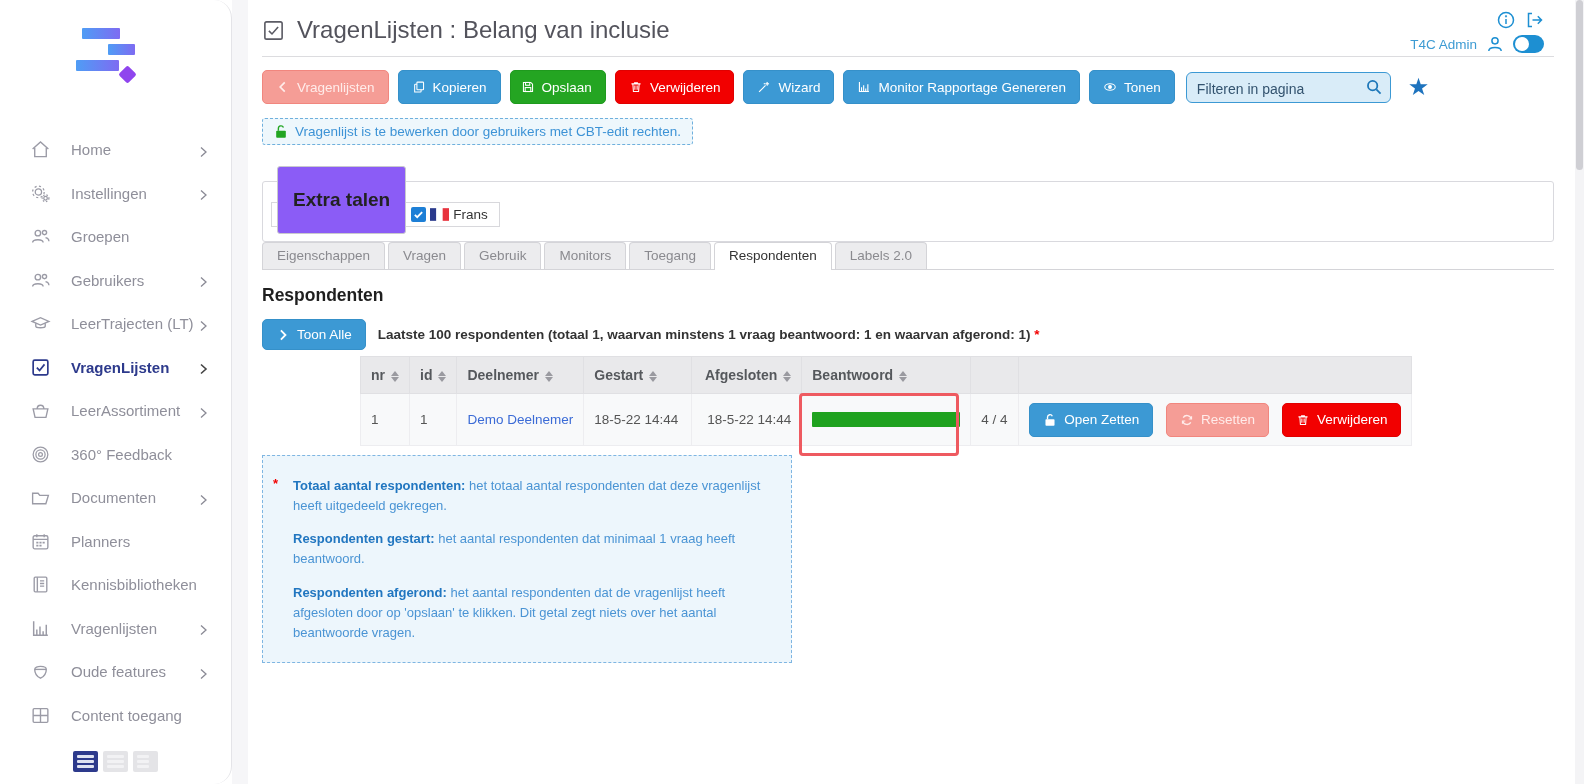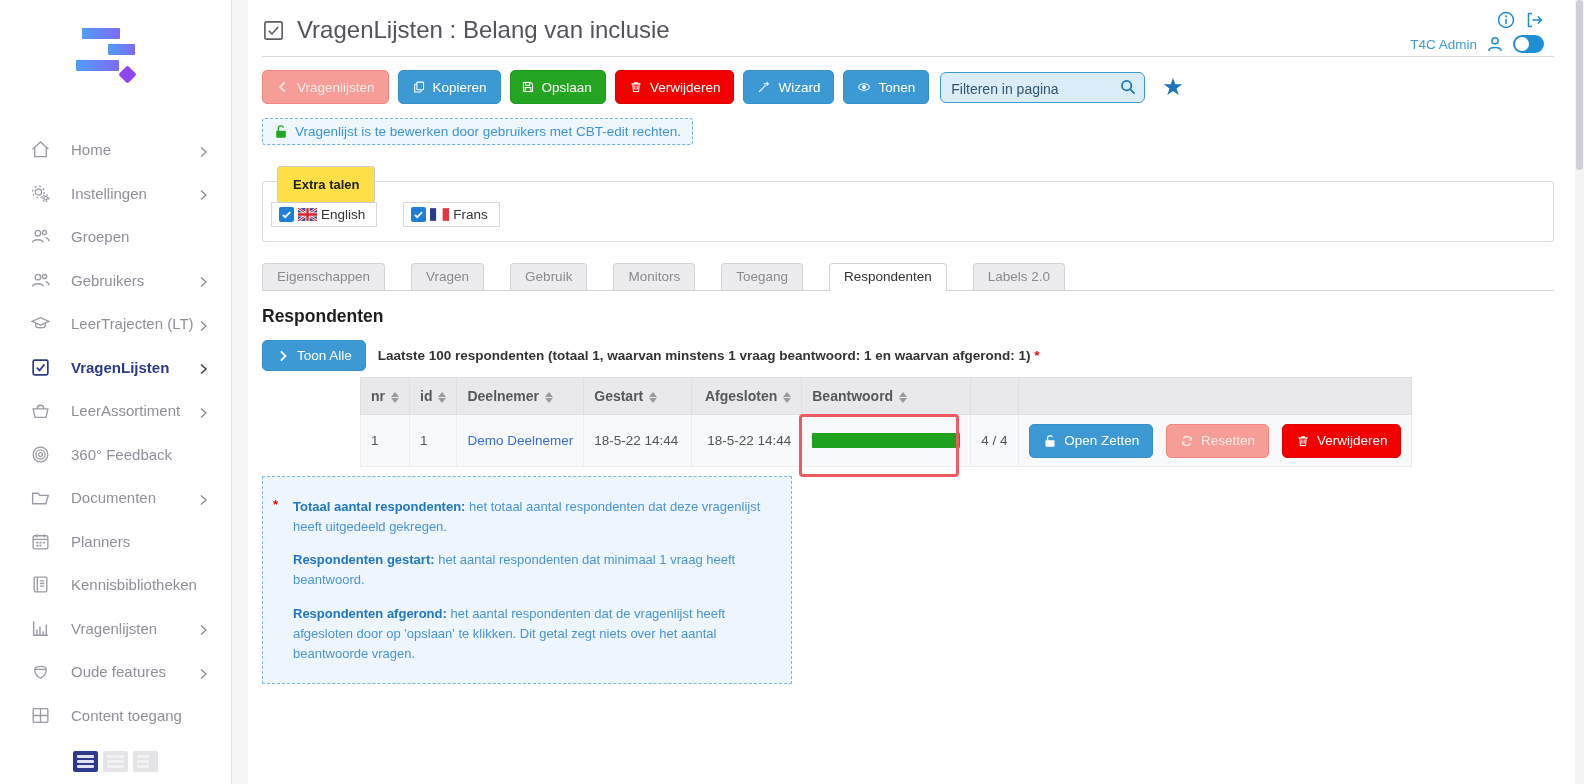--- a/index.html
+++ b/index.html
@@ -2,21 +2,21 @@
 <html><head>
 <meta charset="utf-8">
 <style>
   * { margin:0; padding:0; box-sizing:border-box; }
   html,body { width:1584px; height:784px; overflow:hidden; background:#fff;
     font-family:"Liberation Sans", sans-serif; color:#555; }
   .app { display:flex; width:100%; height:100%; position:relative; }
 
   
   .sidebar { width:232px; min-width:232px; height:100%; background:#fff;
-    border-right:1px solid #e4e4e8; padding-top:20px; position:relative; }
+    border-right:1px solid #e4e4e8; padding-top:20px; position:relative;border-radius:18px; }
   .gutter { width:16px; min-width:16px; height:100%; background:#f6f6f8; }
   .logo { position:relative; width:100%; height:70px; margin-bottom:38px; }
   .logo .bar { position:absolute; height:11px; border-radius:1px;
     background:linear-gradient(90deg,#4f9df5,#7e6bf2); }
   .logo .b1 { left:82px; top:8px;  width:38px; }
   .logo .b2 { left:108px; top:24px; width:27px; }
   .logo .b3 { left:76px; top:40px; width:43px; }
   .logo .diamond { position:absolute; left:121px; top:48px; width:13px; height:13px;
     background:#8f45ee; transform:rotate(45deg); border-radius:2px; }
   .nav-item { display:flex; align-items:center; height:43.5px; padding:0 22px 0 30px;
@@ -67,33 +67,33 @@
   .filter-search { position:absolute; right:8px; top:6px; width:18px; height:18px; color:#1d77b9; cursor:pointer; }
   .fav-star { font-size:24px; color:#1e73be; margin-left:8px; cursor:pointer; line-height:1; }
 
   .alert-cbt { display:inline-flex; align-items:center; gap:7px; margin-top:14px;
     border:1px dashed #6fb0dd; background:#eef7fc; border-radius:3px;
     padding:5px 11px; color:#3d93d6; font-size:13.5px; }
   .alert-cbt svg { width:14px; height:15px; color:#22a522; }
 
   .fieldset { position:relative; border:1px solid #d9d9de; border-radius:3px;
     margin-top:36px; padding:20px 14px 14px 8px; }
-  .legend { position:absolute; top:-16px; left:14px; background:#fde047;
-    border:1px solid #c9c9ce; border-radius:3px; padding:10px 15px;
-    font-weight:bold; font-size:13px; color:#222; }
+  .legend { position:absolute; top:-16px; left:14px; background:#8b5cf6;
+    border:1px solid #c9c9ce; border-radius:3px; padding:22px 15px;
+    font-weight:bold; font-size:19px; color:#222; }
   .lang-row { display:flex; gap:26px; }
   .lang-box { display:inline-flex; align-items:center; gap:4px; background:#fff;
     border:1px solid #d8d8dc; border-radius:0; padding:4px 11px 4px 7px; cursor:pointer; }
   .cbx { width:15px; height:15px; border-radius:2px; background:#1d7fd6; display:flex;
     align-items:center; justify-content:center; }
   .cbx svg { width:11px; height:11px; color:#fff; }
   .flag { width:19px; height:13px; display:block; }
   .lang-label { font-size:13.5px; color:#333; }
 
-  .tabs { display:flex; align-items:flex-end; margin-top:21px; border-bottom:1px solid #d4d4d8;gap:23px; }
+  .tabs { display:flex; align-items:flex-end; border-bottom:1px solid #d4d4d8; }
   .tab { padding:5px 14px 6px; font-size:13.5px; color:#8a8a8f; background:#ececee;
     border:1px solid #d4d4d8; border-bottom:none; border-radius:4px 4px 0 0;
     margin-right:3px; cursor:pointer; }
   .tab.active { background:#fff; color:#333; position:relative; margin-bottom:-1px;
     padding-bottom:7px; }
 
   .section-heading { margin:15px 0 13px 0; font-size:17.5px; color:#1f1f1f; font-weight:bold; }
 
   .showall-row { display:flex; align-items:center; gap:12px; margin-top:4px; }
   .btn-showall { height:31px; }
@@ -361,20 +361,27 @@
           </svg>
         <span>Verwijderen</span>
       </button>
       <button class="btn btn-blue">
         <svg viewBox="0 0 20 20" fill="none" stroke="currentColor" stroke-width="1.6">
             <path d="M3 17 L12.2 7.8"></path>
             <path d="M14.5 2.8 l.7 2 2 .7 -2 .7 -.7 2 -.7 -2 -2 -.7 2 -.7 Z" fill="currentColor" stroke-width="0.8"></path>
             <path d="M10.5 4.5 v1.6 M9.7 5.3 h1.6" stroke-width="1.1"></path>
           </svg>
         <span>Wizard</span>
+      </button>
+      <button class="btn btn-blue">
+        <svg viewBox="0 0 20 20" fill="none" stroke="currentColor" stroke-width="1.6">
+            <path d="M3.5 3 V16.5 H17"></path>
+            <path d="M6.5 16.5 V10.5 M9.5 16.5 V7.5 M12.5 16.5 V12 M15.5 16.5 V6"></path>
+          </svg>
+        <span>Monitor Rapportage Genereren</span>
       </button>
       <button class="btn btn-blue">
         <svg viewBox="0 0 20 20" fill="none" stroke="currentColor" stroke-width="1.5">
             <ellipse cx="10" cy="10" rx="7.5" ry="4.6"></ellipse>
             <circle cx="10" cy="10" r="2" fill="currentColor"></circle>
           </svg>
         <span>Tonen</span>
       </button>
       <div class="filter-wrap">
         <input class="filter-input" type="text" placeholder="Filteren in pagina" style="">

